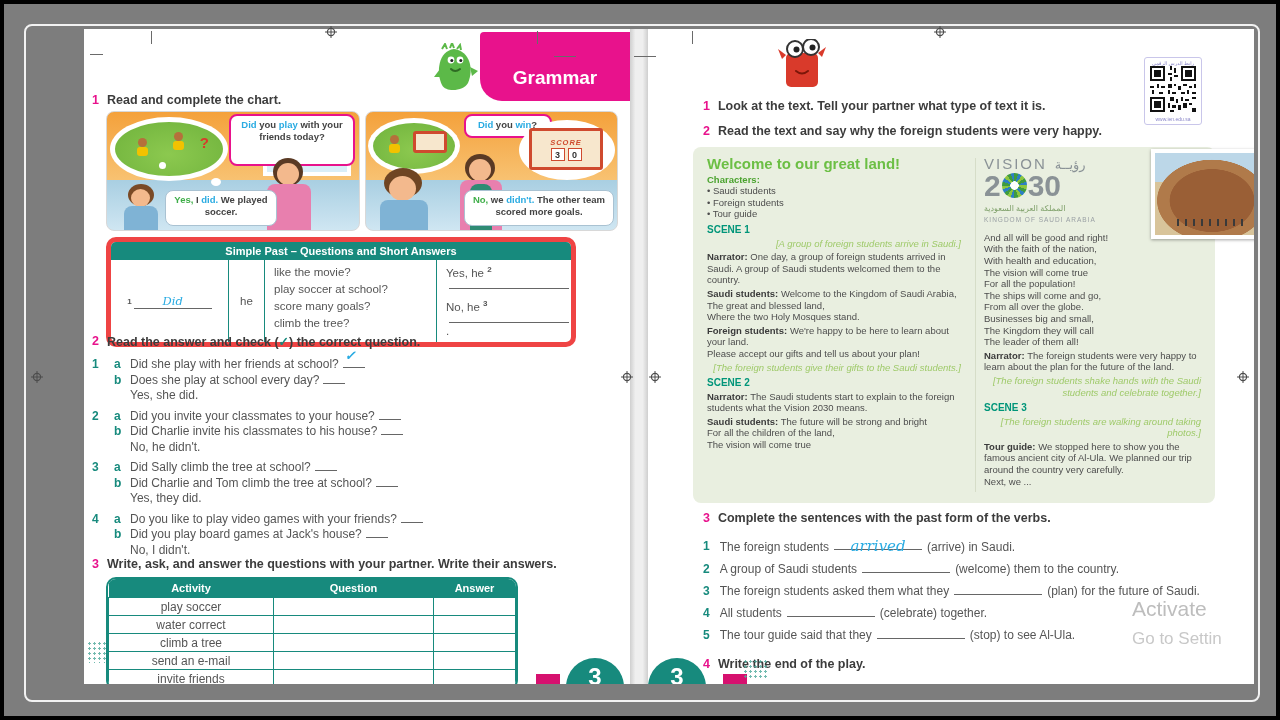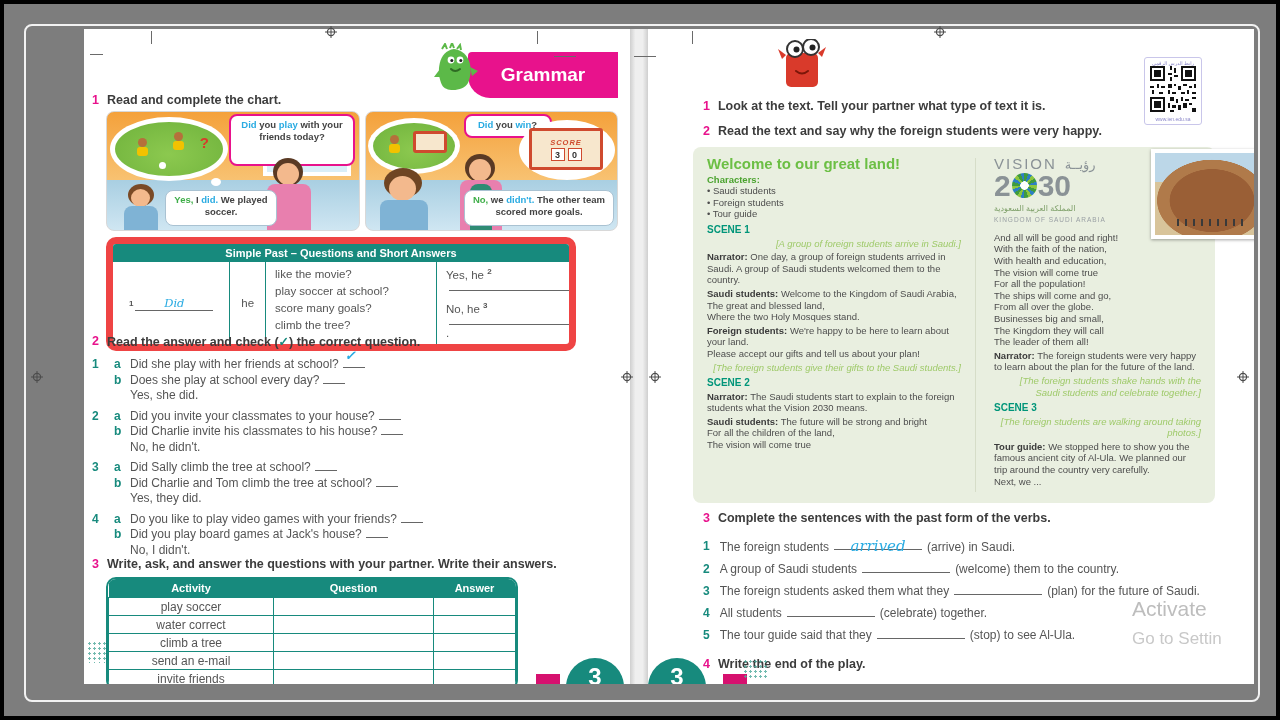--- a/index.html
+++ b/index.html
@@ -11,21 +11,21 @@
   .reg { position:absolute; }
 
   .spread { position:absolute; left:80px; top:25px; width:1170px; height:655px; display:flex; }
   .page { position:relative; background:#fff; overflow:hidden; }
   .page-left { width:546px; }
   .gutter { width:18px; background:linear-gradient(90deg,#cfcfcf,#efefef 30%,#efefef 70%,#cfcfcf); }
   .page-right { width:606px; }
 
   
   .banner { position:absolute; top:3px; background:#e8128c; color:#fff; font-weight:bold; font-size:19px; display:flex; align-items:flex-end; justify-content:center; padding-bottom:12px; }
-  .banner-g { right:12px; width:150px; height:46px; border-radius:4px 0 0 22px;margin-top:20px; }
+  .banner-g { right:0; width:150px; height:69px; border-radius:4px 0 0 22px; }
   .banner-r { left:0; width:128px; height:53px; border-radius:0 4px 22px 0; font-size:18px; }
 
   
   .ex-title { position:absolute; display:flex; gap:8px; font-size:12.5px; font-weight:bold; color:#3c3c3c; }
   .num-p { color:#e8128c; font-weight:bold; }
   .num-t { color:#178a7d; font-weight:bold; }
   .letter { color:#178a7d; font-weight:bold; width:16px; display:inline-block; }
   .chk { color:#178a7d; }
 
   
@@ -46,21 +46,21 @@
   .person { position:absolute; }
   .hair { position:absolute; border-radius:50%; background:#5a3a24; }
   .face { position:absolute; border-radius:50%; background:#f3b98d; }
   .shirt { position:absolute; border-radius:8px 8px 0 0; }
   .board { position:absolute; border:3px solid #cf4a2e; background:#f7e7cd; border-radius:3px; text-align:center; padding:7px; }
   .board .blabel { color:#cf4a2e; font-style:italic; font-weight:bold; font-size:7.5px; letter-spacing:1px; }
   .board .cells { display:flex; gap:3px; justify-content:center; margin-top:1px; }
   .board .cell { width:14px; height:13px; background:#fff; border:1px solid #cf4a2e; font-size:9px; font-weight:bold; color:#333; line-height:13px; }
 
   
-  .chartbox { position:absolute; left:22px; top:208px; width:470px; border:7px solid #ef4444; border-radius:10px; overflow:hidden; background:#fff; }
+  .chartbox { position:absolute; left:22px; top:208px; width:470px; border:5px solid #ef4444; border-radius:10px; overflow:hidden; background:#fff; }
   .chartbox .chead { background:#178a7d; color:#fff; font-weight:bold; font-size:11px; text-align:center; padding:3px 0; }
   .crow { display:flex; font-size:11.5px; color:#555; }
   .ccell1 { width:118px; display:flex; align-items:center; justify-content:center; gap:2px; border-right:1.5px solid #178a7d; }
   .ccell2 { width:36px; display:flex; align-items:center; justify-content:center; border-right:1.5px solid #178a7d; }
   .ccell3 { width:172px; padding:4px 0 12px 9px; line-height:17px; border-right:1.5px solid #178a7d; }
   .ccell4 { flex:1; display:flex; flex-direction:column; justify-content:center; gap:8px; padding-left:9px; }
   .sup { font-size:8px; color:#555; font-weight:bold; }
   .blank-wide { display:inline-block; width:78px; border-bottom:1.5px solid #666; text-align:center; }
   .blank-long { display:inline-block; width:120px; border-bottom:1.5px solid #666; margin-left:3px; }
   .hand { font-family:"DejaVu Serif", serif; font-style:italic; color:#29abe2; font-size:11.5px; }
@@ -86,21 +86,21 @@
   .pinkbar { position:absolute; background:#d6116f; height:10px; width:24px; }
 
   
   .r-ex { position:absolute; left:55px; display:flex; gap:8px; font-size:12.5px; font-weight:bold; color:#3c3c3c; }
   .qr-block { position:absolute; right:52px; top:28px; width:58px; text-align:center; background:#fff; border:1px solid #c9c6ea; border-radius:3px; padding:2px; }
   .qr-cap { font-size:5px; color:#8a86c9; }
   .qr-url { font-size:5px; color:#8a86c9; }
 
   .play { position:absolute; left:45px; top:118px; width:522px; height:356px; background:#e9efe0; border-radius:8px; padding:11px 14px; font-size:9.5px; line-height:11.6px; color:#4d4d4d; display:flex; gap:14px; }
   .play-col-l { width:254px; }
-  .play-col-r { width:226px; border-left:1px solid #d6ddc8; padding-left:18px; }
+  .play-col-r { width:226px; border-left:1px solid #d6ddc8; padding-left:8px; }
   .play-title { color:#6cbf45; font-weight:bold; font-size:15px; margin-bottom:4px; }
   .chars-label { color:#4ba32f; font-weight:bold; }
   .scene { color:#009579; font-weight:bold; font-size:10px; margin-top:4px; }
   .direction { color:#9fca6a; font-style:italic; margin-top:2px;text-align:right; }
   .pline { margin-top:2px; }
   .plabel { font-weight:bold; color:#3b3b3b; }
   .poem div { }
   .vlogo { width:150px; margin-bottom:6px; }
   .vlogo .r1 { display:flex; gap:8px; align-items:baseline; color:#8a9296; font-size:15px; letter-spacing:2px; }
   .vlogo .r1 .ar { font-size:13px; letter-spacing:0; }

